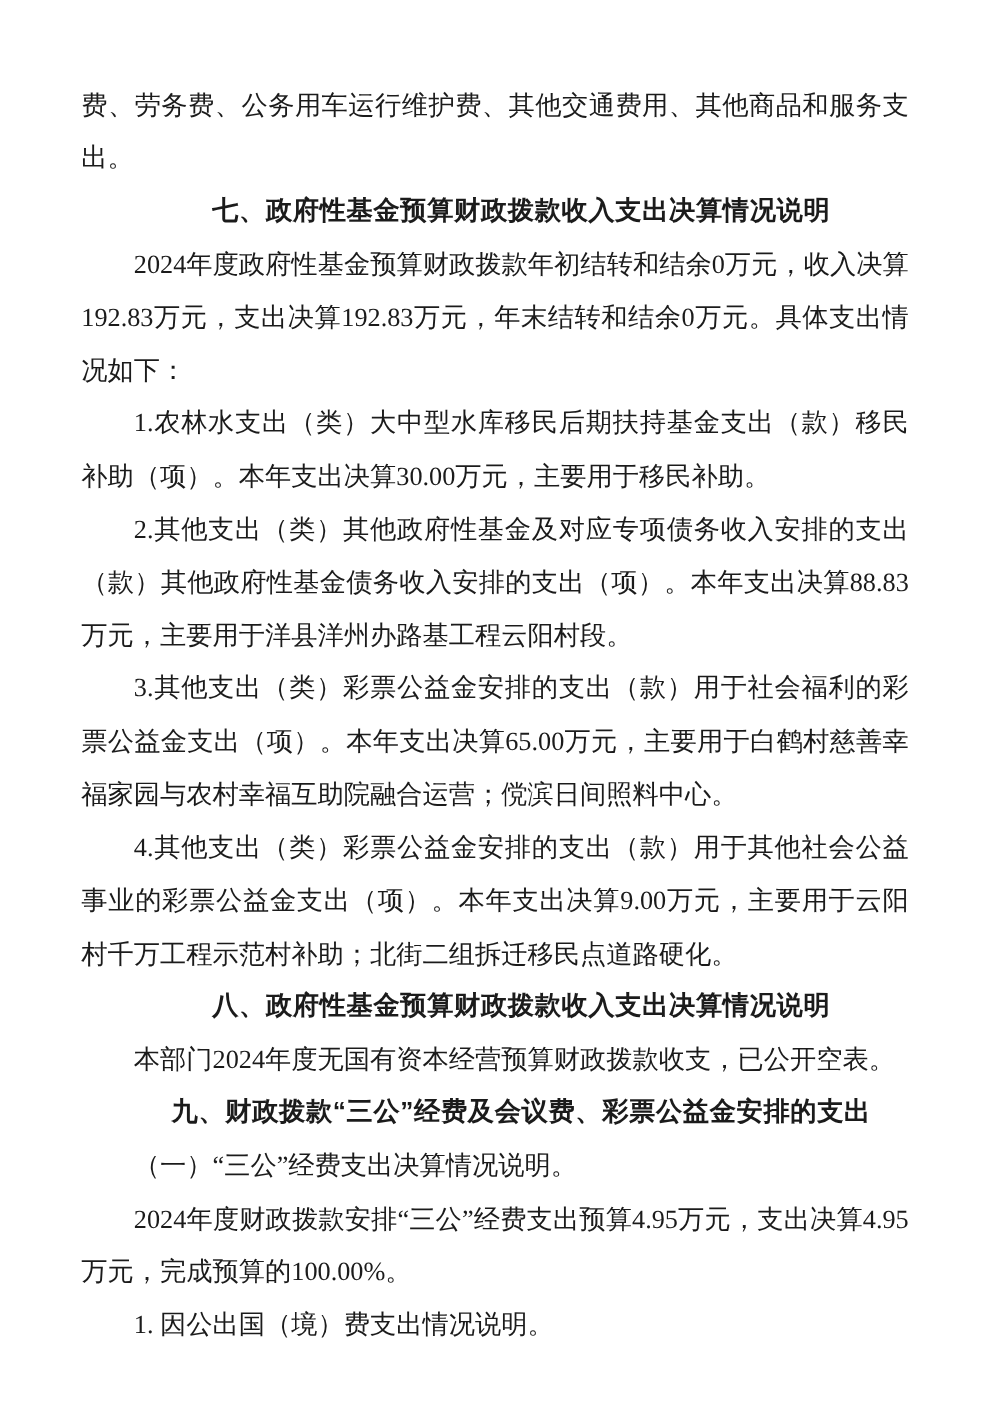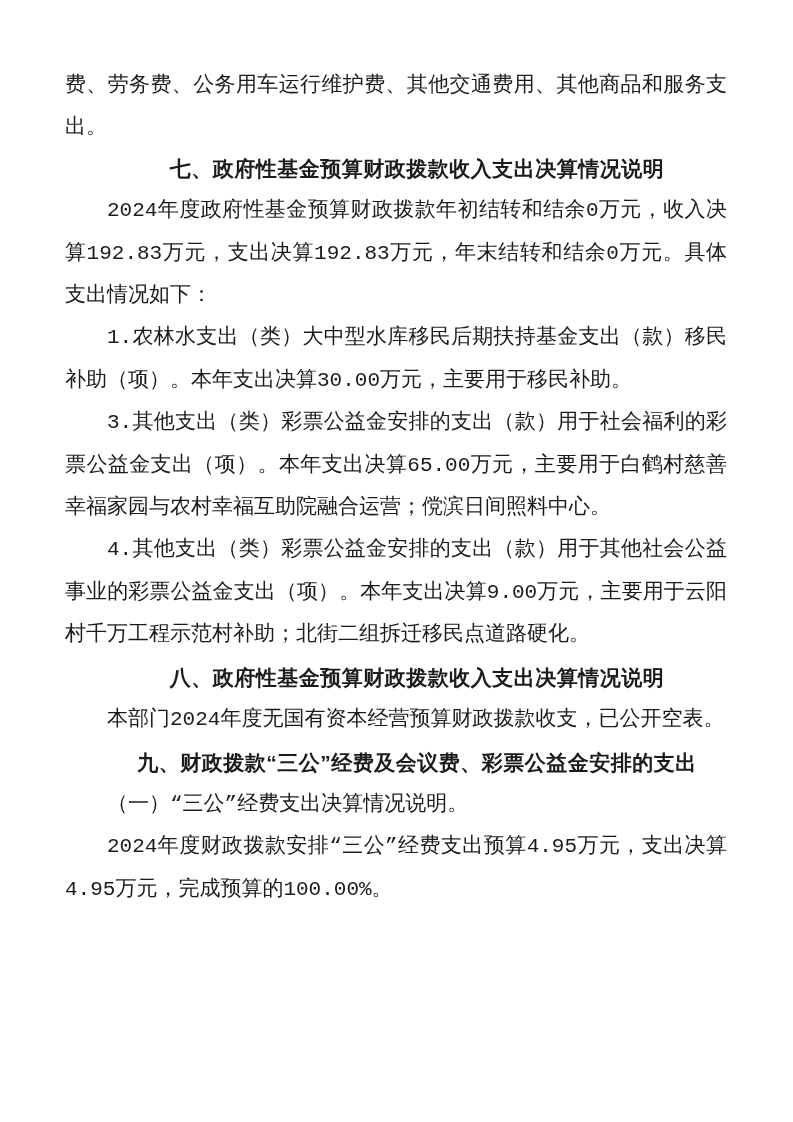--- a/index.html
+++ b/index.html
@@ -23,38 +23,39 @@
   }
   .doc-page p {
     margin: 0;
     padding: 0;
     text-align: justify;
     text-justify: inter-character;
     word-break: break-all;
   }
   .doc-page p.indent {
     text-indent: 42px;
-    font-family: Liberation Mono, monospace;
   }
   .doc-page p.heading {
     font-family: "Liberation Sans", "DejaVu Sans", sans-serif;
     font-weight: bold;
     text-indent: 42px;
     text-align: center;
     letter-spacing: 0.5px;
   }
 </style>
 </head>
 <body>
 
 <div class="doc-page" style="background: rgb(255, 255, 255); color: rgb(27, 27, 27);">
     <p class="">费、劳务费、公务用车运行维护费、其他交通费用、其他商品和服务支出。</p>
     <p class="heading">七、政府性基金预算财政拨款收入支出决算情况说明</p>
     <p class="indent">2024年度政府性基金预算财政拨款年初结转和结余0万元，收入决算192.83万元，支出决算192.83万元，年末结转和结余0万元。具体支出情况如下：</p>
     <p class="indent">1.农林水支出（类）大中型水库移民后期扶持基金支出（款）移民补助（项）。本年支出决算30.00万元，主要用于移民补助。</p>
+    <p class="indent">2.其他支出（类）其他政府性基金及对应专项债务收入安排的支出（款）其他政府性基金债务收入安排的支出（项）。本年支出决算88.83万元，主要用于洋县洋州办路基工程云阳村段。</p>
     <p class="indent">3.其他支出（类）彩票公益金安排的支出（款）用于社会福利的彩票公益金支出（项）。本年支出决算65.00万元，主要用于白鹤村慈善幸福家园与农村幸福互助院融合运营；傥滨日间照料中心。</p>
     <p class="indent">4.其他支出（类）彩票公益金安排的支出（款）用于其他社会公益事业的彩票公益金支出（项）。本年支出决算9.00万元，主要用于云阳村千万工程示范村补助；北街二组拆迁移民点道路硬化。</p>
     <p class="heading">八、政府性基金预算财政拨款收入支出决算情况说明</p>
     <p class="indent">本部门2024年度无国有资本经营预算财政拨款收支，已公开空表。</p>
     <p class="heading">九、财政拨款“三公”经费及会议费、彩票公益金安排的支出</p>
     <p class="indent">（一）“三公”经费支出决算情况说明。</p>
     <p class="indent">2024年度财政拨款安排“三公”经费支出预算4.95万元，支出决算4.95万元，完成预算的100.00%。</p>
+    <p class="indent">1. 因公出国（境）费支出情况说明。</p>
   </div>
 
 </body></html>

